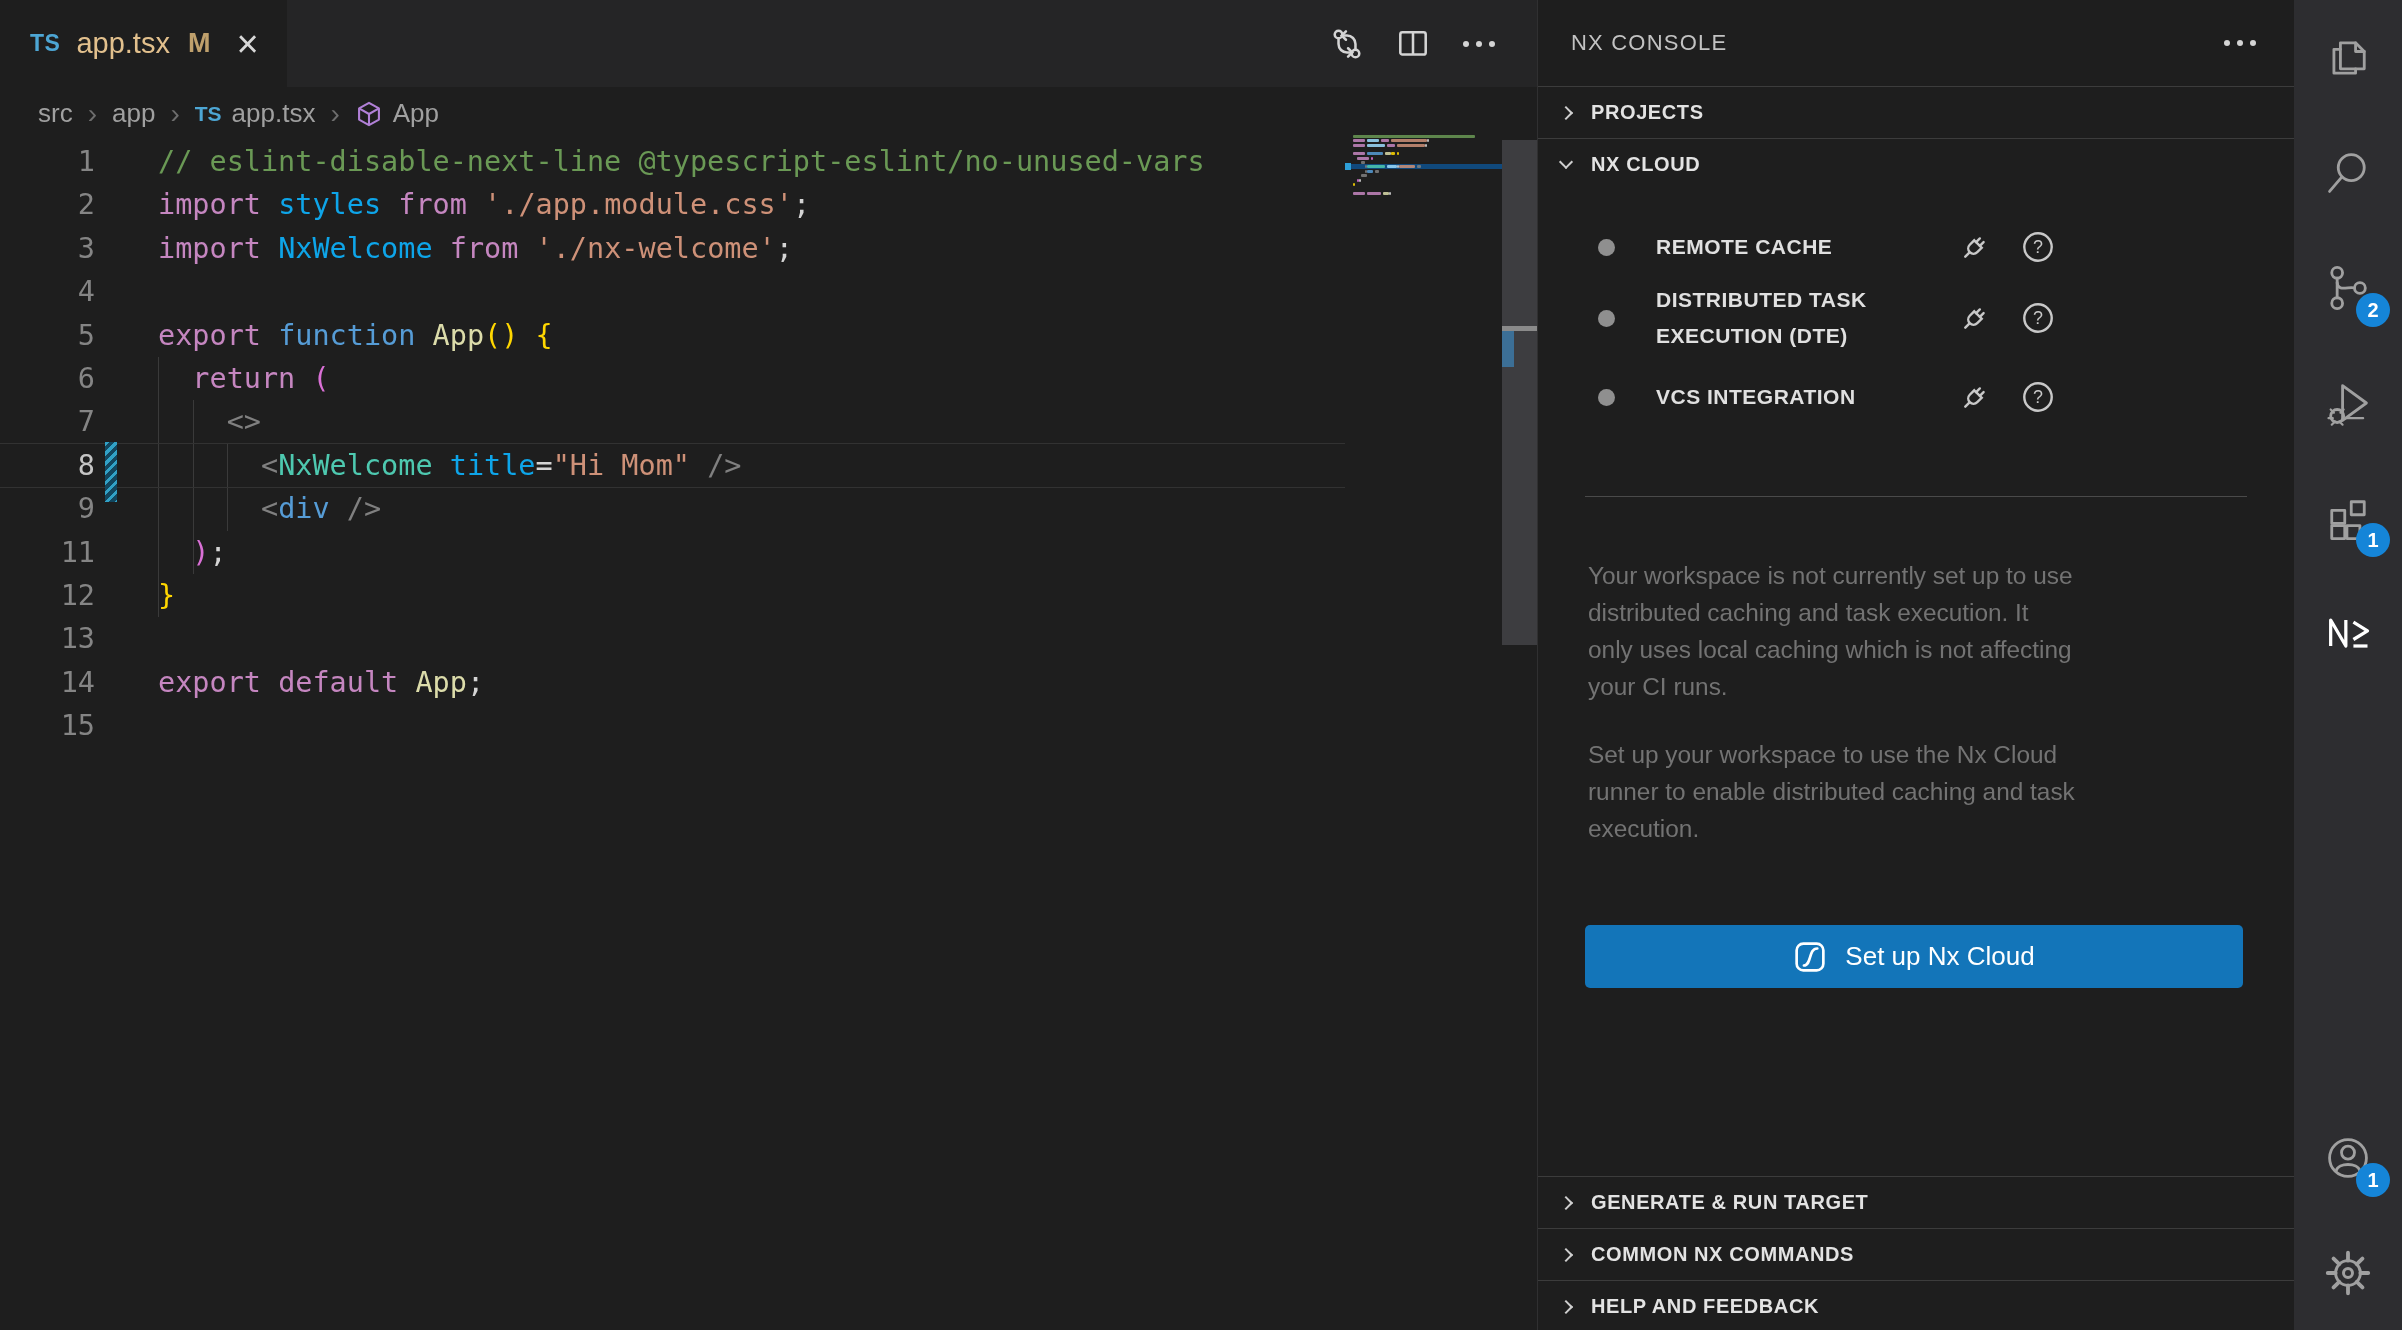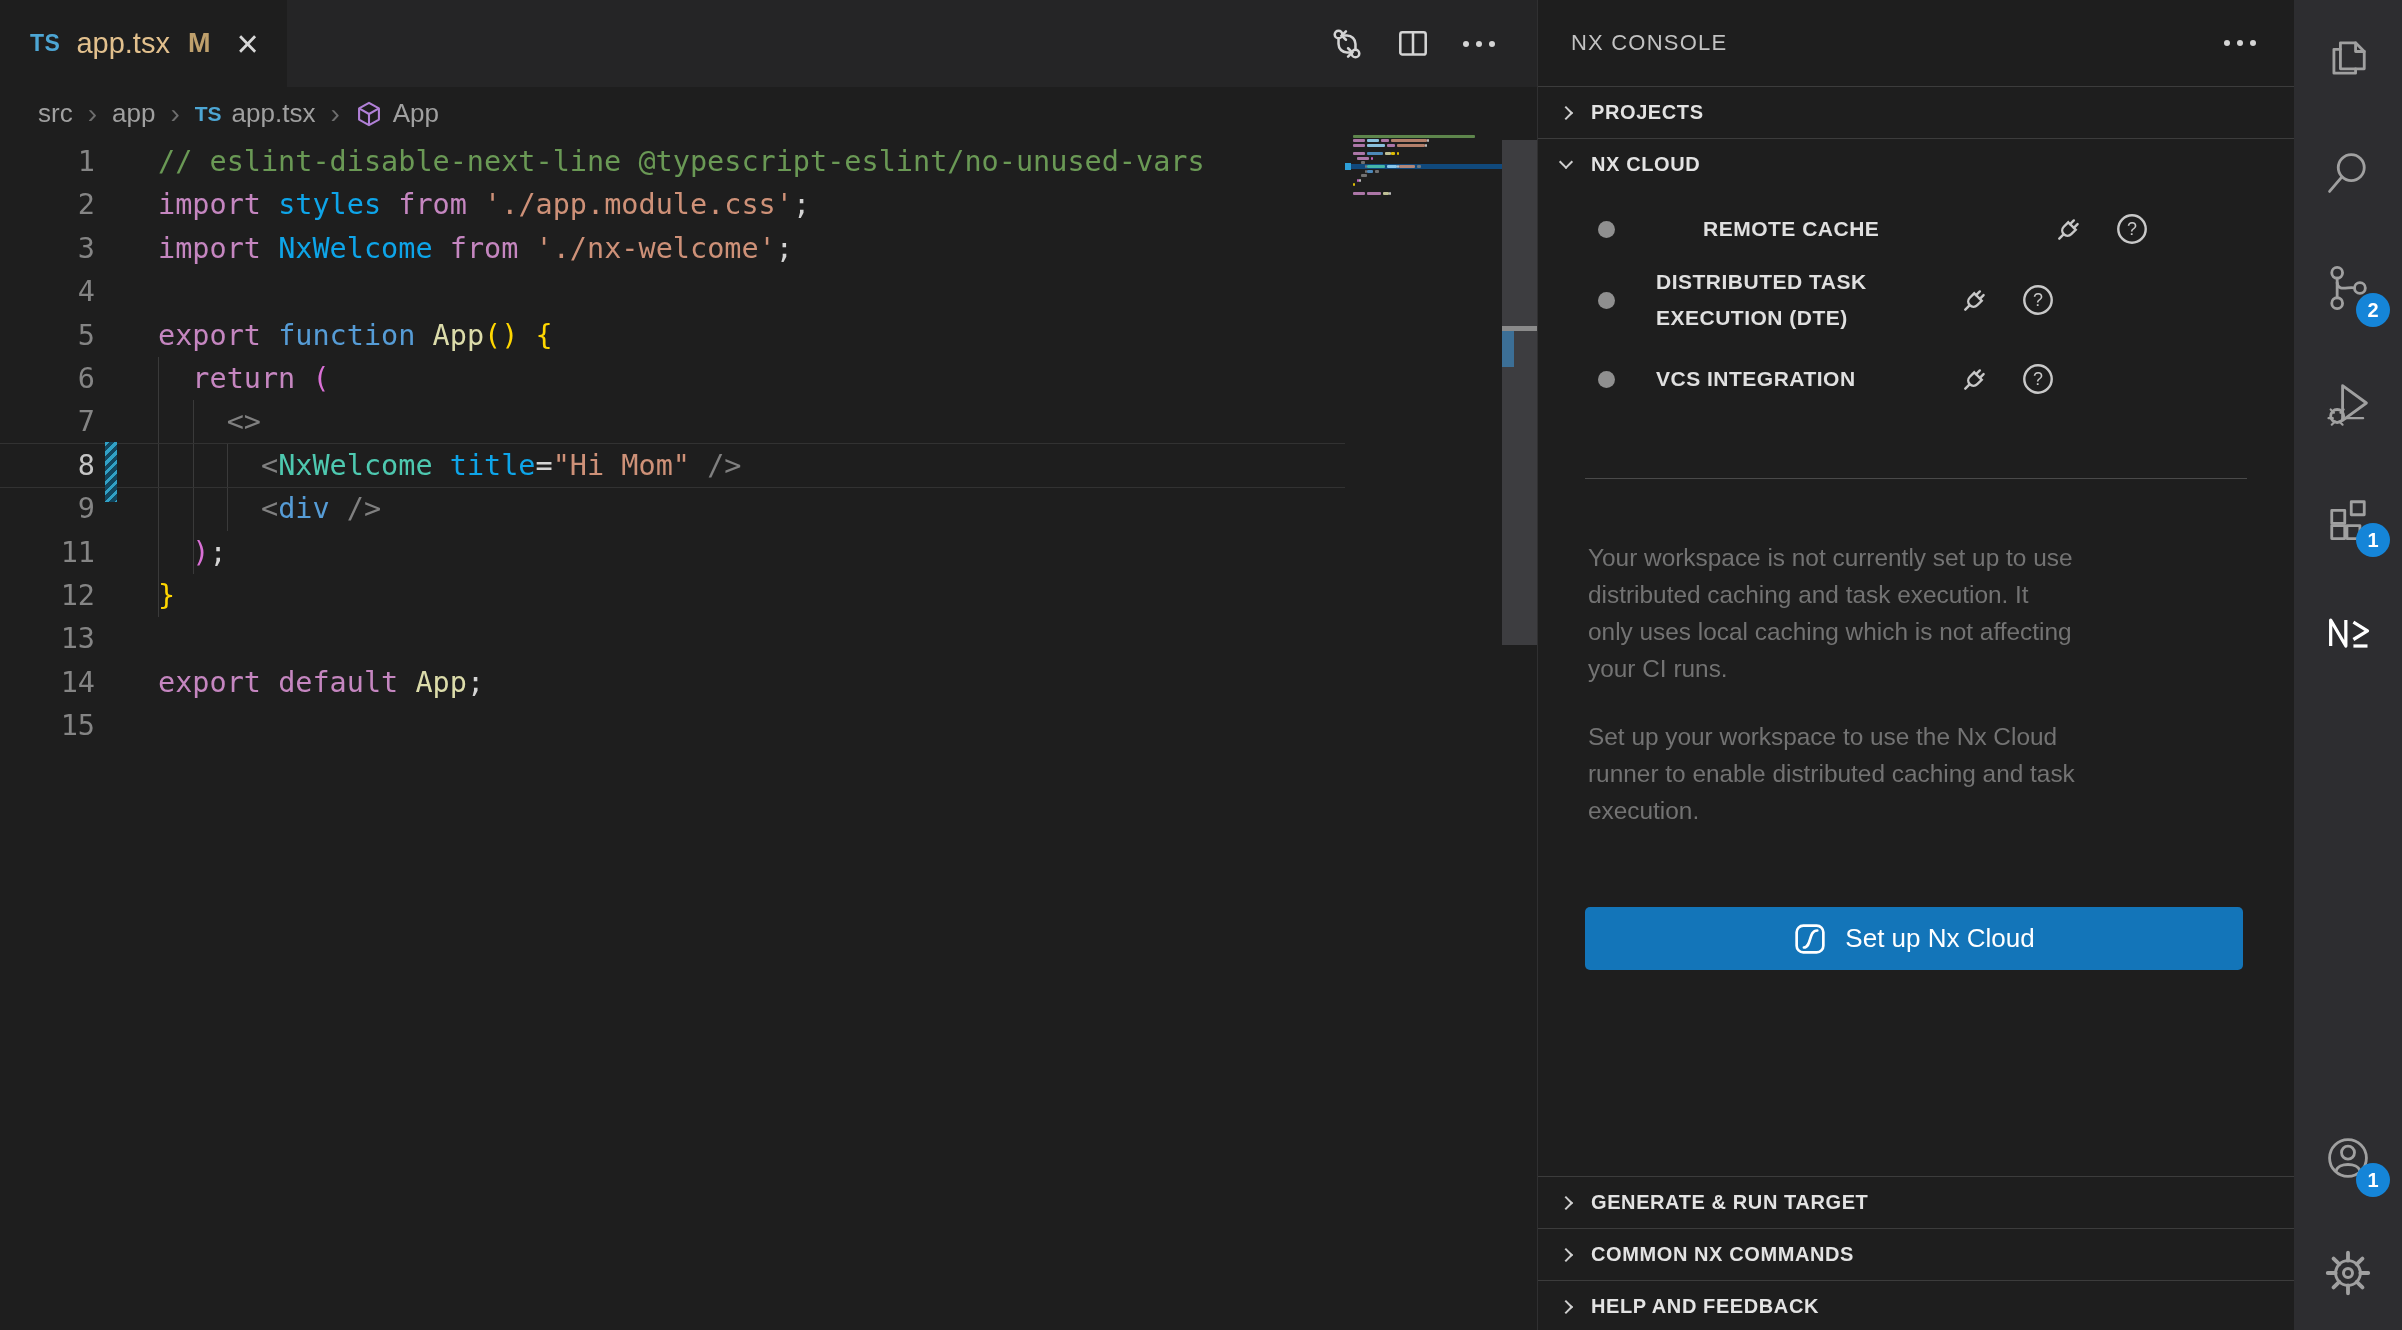--- a/index.html
+++ b/index.html
@@ -314,21 +314,21 @@
 
     <div id="sec-nxcloud" class="section-row">
       <span class="chev-box">
           <span class="chev down"></span>
         </span>
       <span class="section-label">NX CLOUD</span>
     </div>
 
     <div class="nxcloud-body">
       <div id="features">
-          <div class="feature-row" style="margin-top: 20px; gap: 47px;">
+          <div class="feature-row" style="margin-top: 38px;">
             <span class="feature-dot"></span>
             <span class="feature-label">REMOTE CACHE</span>
             <span class="feature-icons">
               <span style="display: flex;">
                 <svg width="38" height="38" viewBox="0 0 36 36" fill="none" stroke="#c8c8c8" stroke-width="2.3" stroke-linecap="round">
                   <g transform="rotate(45 18 18)">
                     <path d="M13 14 h10 v6 a5 5 0 0 1 -10 0 z"></path>
                     <line x1="15.5" y1="9" x2="15.5" y2="14"></line>
                     <line x1="20.5" y1="9" x2="20.5" y2="14"></line>
                     <line x1="18" y1="26" x2="18" y2="31"></line>

